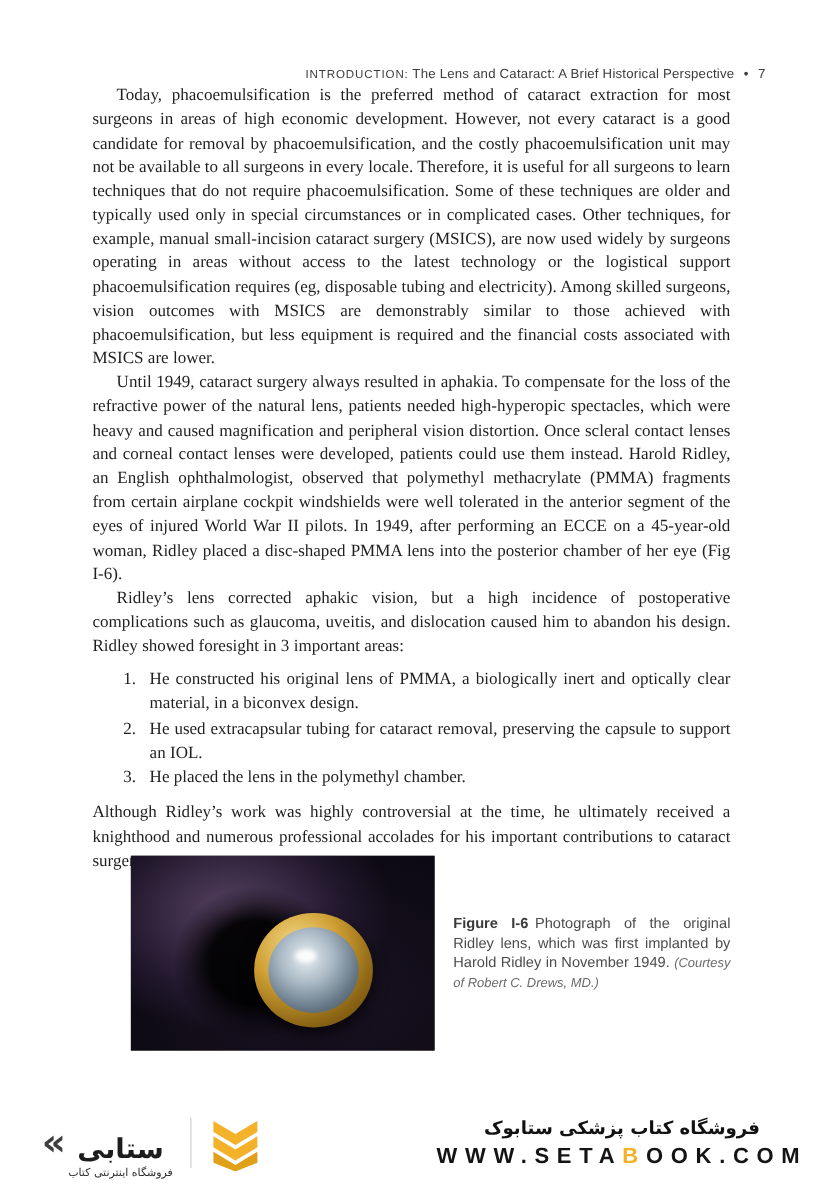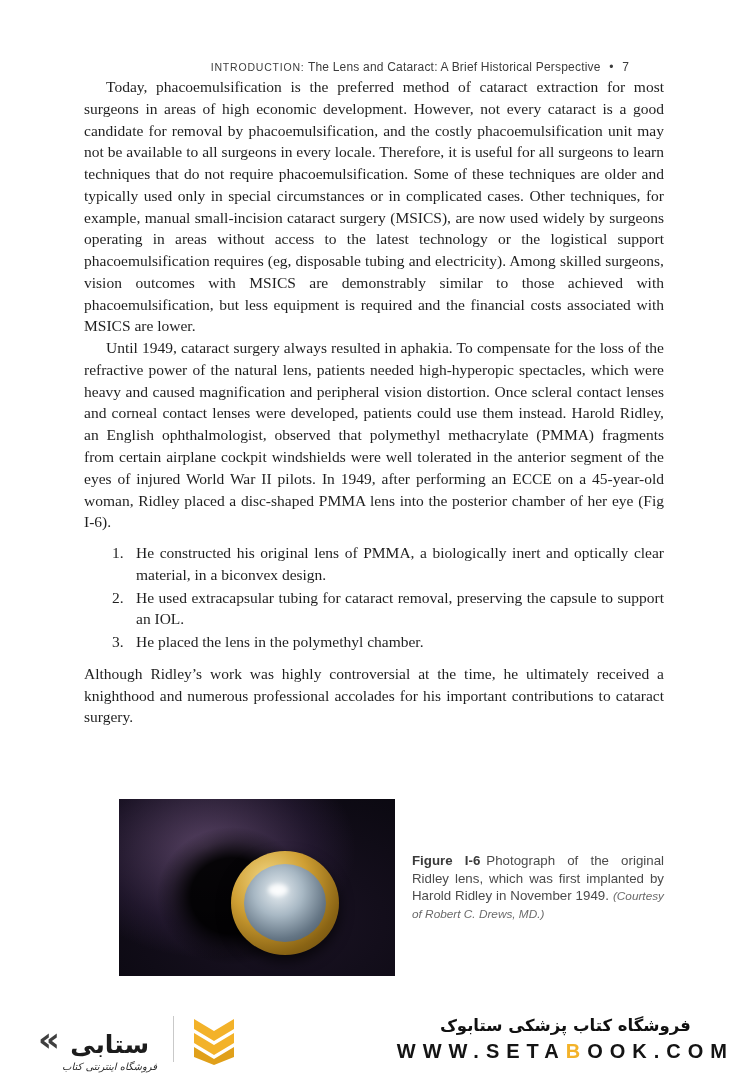--- a/index.html
+++ b/index.html
@@ -10,21 +10,21 @@
     position: relative;
     width: 748px;
     height: 1080px;
     margin: 0 auto;
     background: #ffffff;
     overflow: hidden;
   }
 
   
   .running-head {
-    margin: 60px 119px 0 84px;
+    margin: 60px 52px 0 84px;
     text-align: right;
     font-family: "Liberation Sans", "DejaVu Sans", sans-serif;
     font-size: 12px;
     color: #3c3c3c;
     letter-spacing: 0.2px;
   }
   .running-head .section {
     font-size: 10.5px;
     letter-spacing: 0.8px;
   }
@@ -44,21 +44,21 @@
 
   .num-list { margin: 9px 0 0 28px; }
   .num-list .row { display: flex; margin-bottom: 1px; }
   .num-list .num { width: 24px; flex: 0 0 24px; }
   .num-list .itm { flex: 1; text-align: justify; }
 
   
   .figure-block {
     position: absolute;
     left: 84px;
-    top: 799px;
+    top: 778px;
     width: 580px;
     display: flex;
     align-items: center;
     padding-left: 35px;
   }
   .photo {
     position: relative;
     width: 276px;
     height: 177px;
     flex: 0 0 276px;
@@ -134,21 +134,20 @@
     font-weight: bold;
     color: #1c1c1c;
     line-height: 1.1;
     margin-top: 25px;
   }
   .tagline {
     font-family: "DejaVu Sans", sans-serif;
     font-size: 10px;
     color: #2b2b2b;
     margin-top: 2px;
-    font-style: italic;
   }
   .v-divider {
     width: 1px;
     height: 46px;
     background: #c9c9c9;
     margin: 0 14px 0 16px;
   }
   .chevron-logo { width: 52px; height: 52px; }
   .footer-right {
     margin-left: auto;
@@ -179,20 +178,21 @@
   <div class="running-head">
     <span class="section">INTRODUCTION:</span>
     <span>The Lens and Cataract: A Brief Historical Perspective</span>
     <span class="sep">•</span>
     <span>7</span>
   </div>
 
   <div class="body-text">
     <p class="para">Today, phacoemulsification is the preferred method of cataract extraction for most surgeons in areas of high economic development. However, not every cataract is a good candidate for removal by phacoemulsification, and the costly phacoemulsification unit may not be available to all surgeons in every locale. Therefore, it is useful for all surgeons to learn techniques that do not require phacoemulsification. Some of these techniques are older and typically used only in special circumstances or in complicated cases. Other techniques, for example, manual small-incision cataract surgery (MSICS), are now used widely by surgeons operating in areas without access to the latest technology or the logistical support phacoemulsification requires (eg, disposable tubing and electricity). Among skilled surgeons, vision outcomes with MSICS are demonstrably similar to those achieved with phacoemulsification, but less equipment is required and the financial costs associated with MSICS are lower.</p>
     <p class="para">Until 1949, cataract surgery always resulted in aphakia. To compensate for the loss of the refractive power of the natural lens, patients needed high-hyperopic spectacles, which were heavy and caused magnification and peripheral vision distortion. Once scleral contact lenses and corneal contact lenses were developed, patients could use them instead. Harold Ridley, an English ophthalmologist, observed that polymethyl methacrylate (PMMA) fragments from certain airplane cockpit windshields were well tolerated in the anterior segment of the eyes of injured World War II pilots. In 1949, after performing an ECCE on a 45-year-old woman, Ridley placed a disc-shaped PMMA lens into the posterior chamber of her eye (Fig I-6).</p>
+    <p class="para">Ridley’s lens corrected aphakic vision, but a high incidence of postoperative complications such as glaucoma, uveitis, and dislocation caused him to abandon his design. Ridley showed foresight in 3 important areas:</p>
 
     <div class="num-list">
       <div class="row">
         <span class="num">1.</span>
         <div class="itm">He constructed his original lens of PMMA, a biologically inert and optically clear material, in a biconvex design.</div>
       </div>
       <div class="row">
         <span class="num">2.</span>
         <div class="itm">He used extracapsular tubing for cataract removal, preserving the capsule to support an IOL.</div>
       </div>

